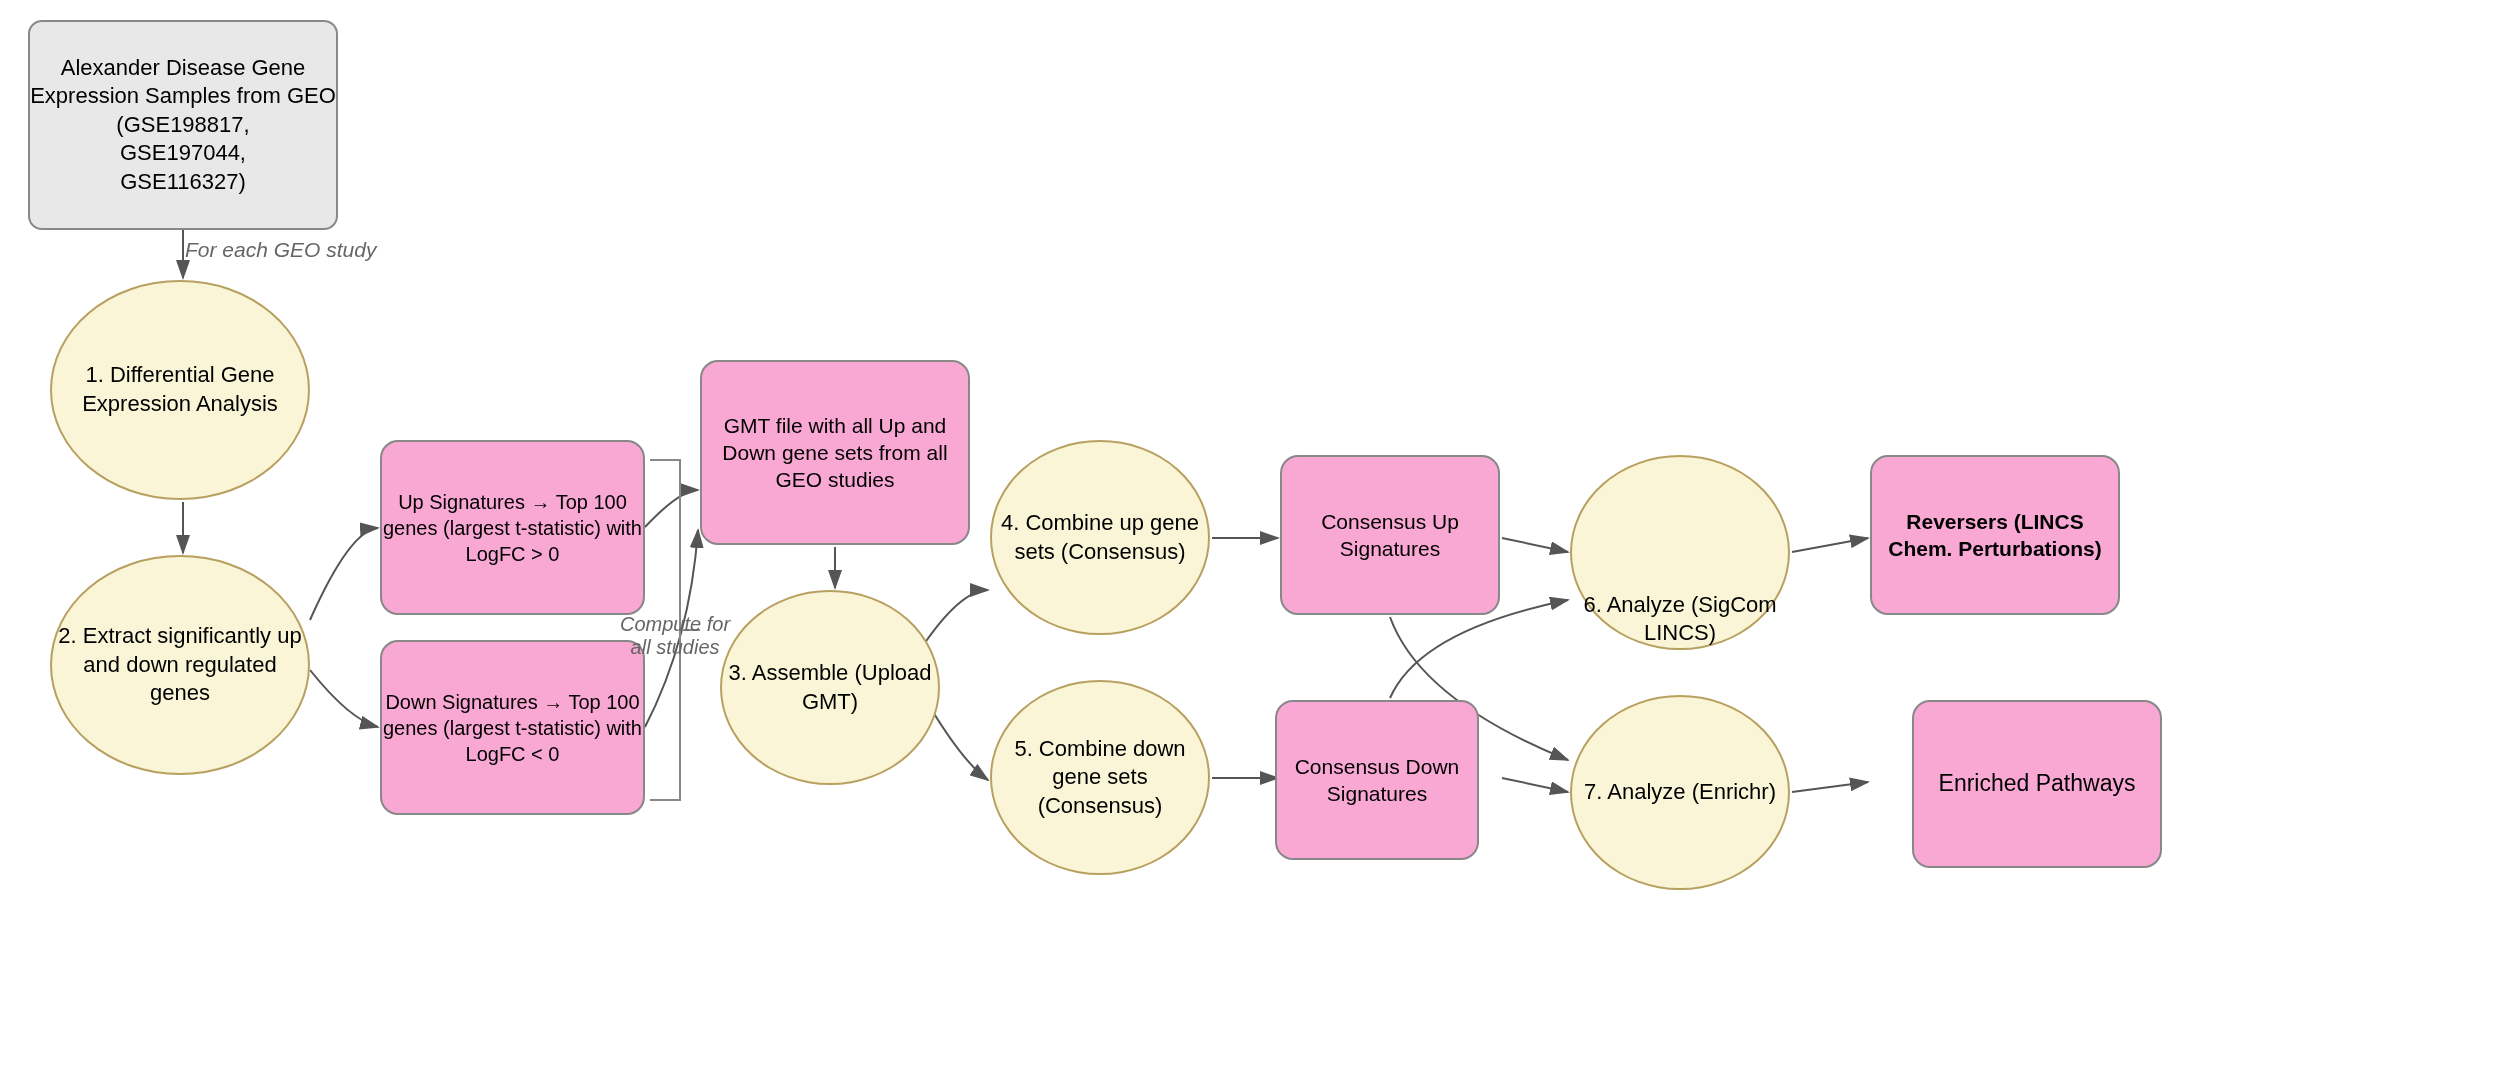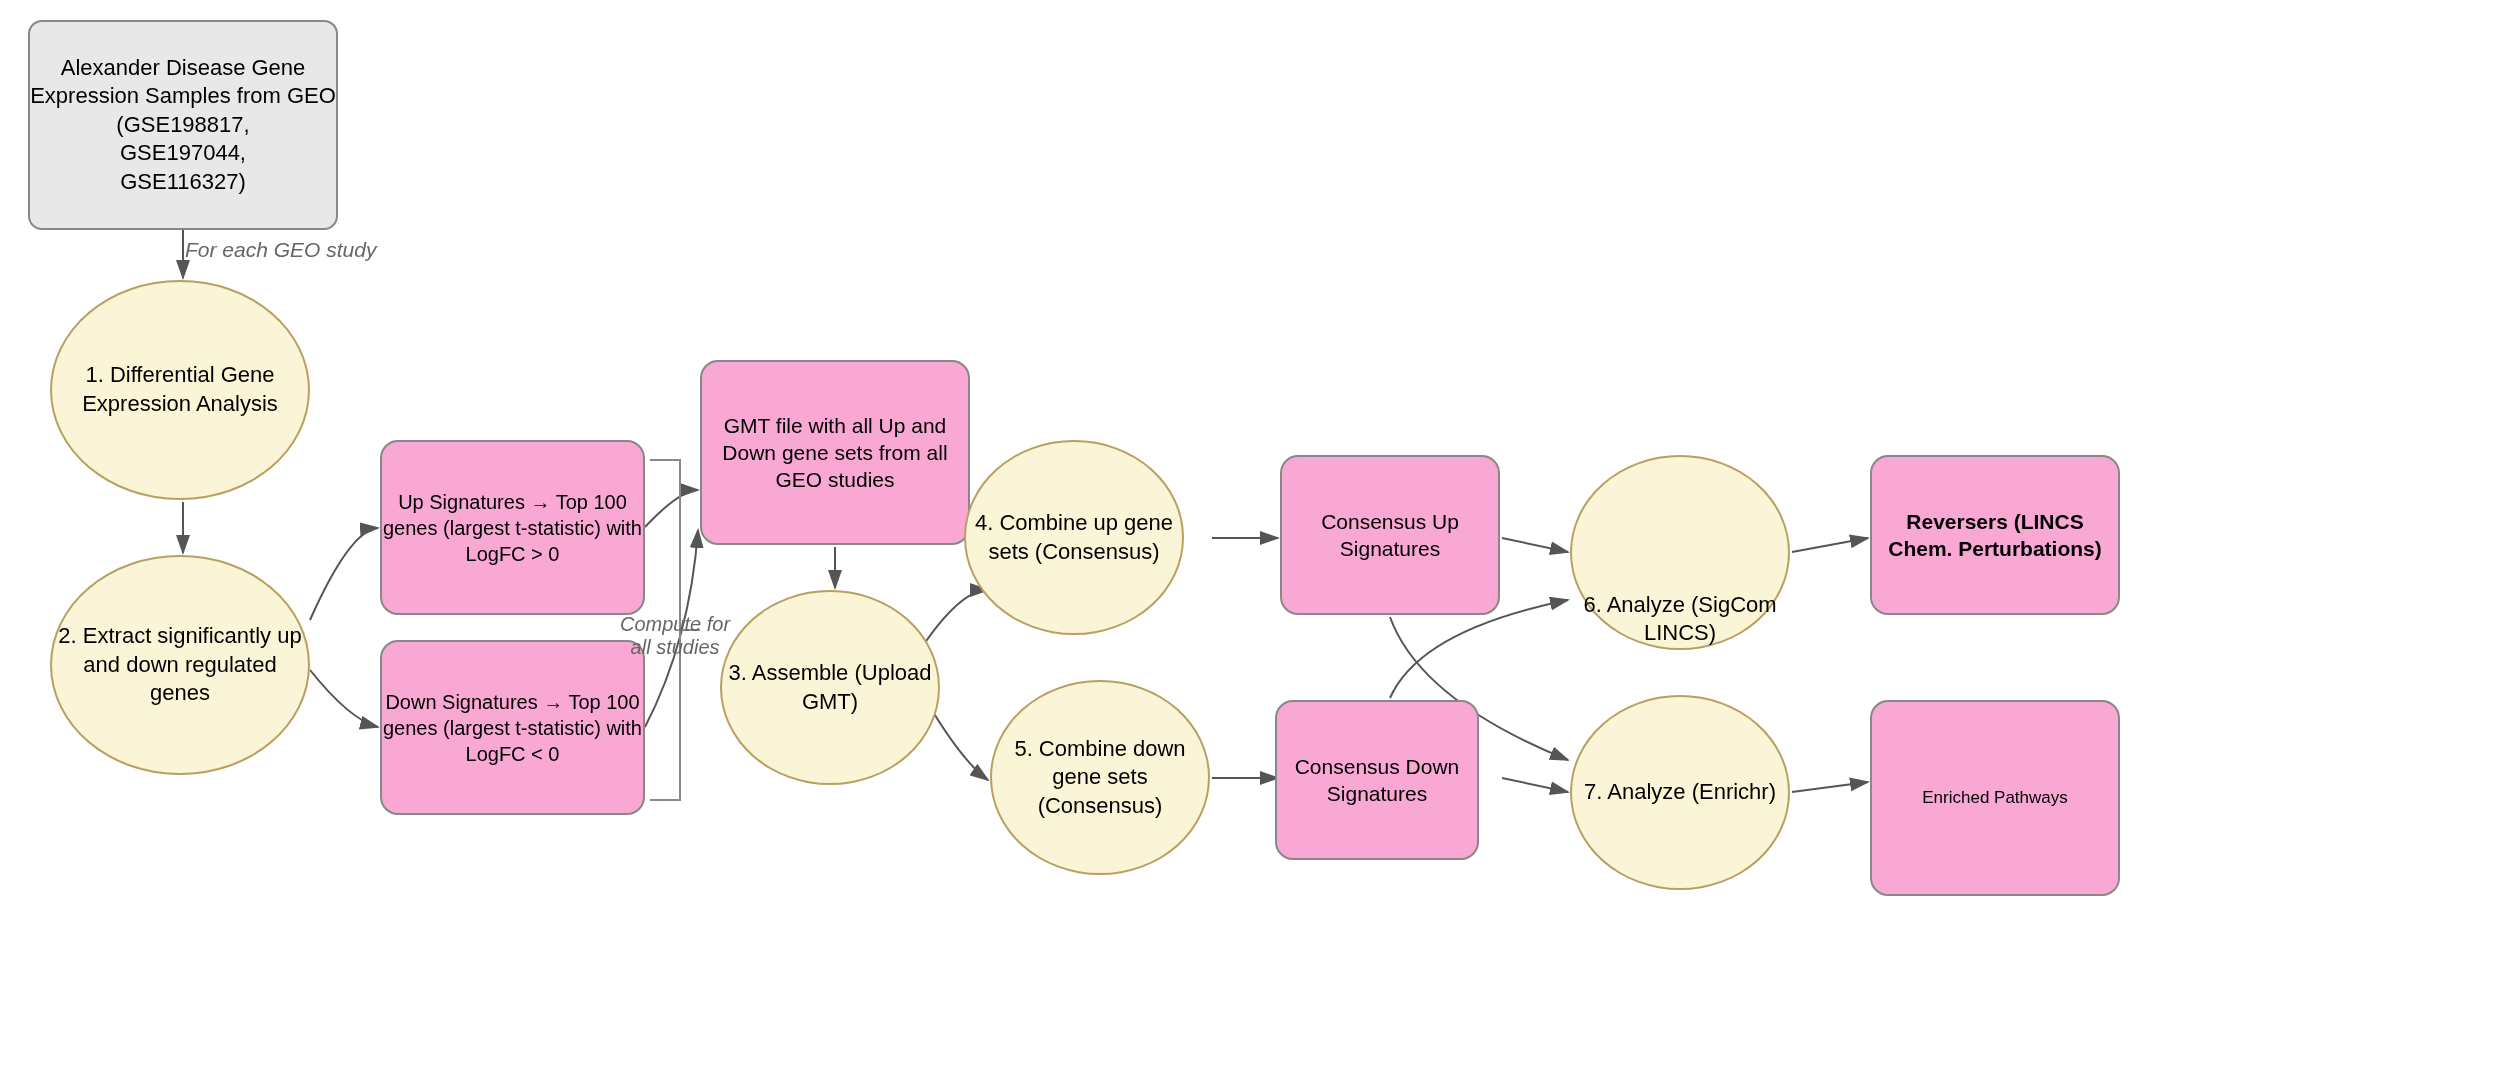--- a/index.html
+++ b/index.html
@@ -137,21 +137,21 @@
 
   <div class="label-outside" style="left:620px; top:590px; font-size:20px; white-space:pre-line; text-align:center;">
     <span>Compute for
 all studies</span>
   </div>
 
   <div class="node node-oval" style="left:720px; top:590px; width:220px; height:195px;">
     <span>3. Assemble (Upload GMT)</span>
   </div>
 
-  <div class="node node-oval" style="left:964px; top:440px; width:220px; height:195px;">
+  <div class="node node-oval" style="left:990px; top:440px; width:220px; height:195px;">
     <span>4. Combine up gene sets (Consensus)</span>
   </div>
 
   <div class="node node-oval" style="left:990px; top:680px; width:220px; height:195px;">
     <span>5. Combine down gene sets (Consensus)</span>
   </div>
 
   <div class="node node-rounded" style="left:1280px; top:455px; width:220px; height:160px; font-size:21px;">
     <span>Consensus Up Signatures</span>
   </div>
@@ -165,17 +165,17 @@
   </div>
 
   <div class="node node-oval" style="left:1570px; top:695px; width:220px; height:195px;">
     <span>7. Analyze (Enrichr)</span>
   </div>
 
   <div class="node node-rounded" style="left:1870px; top:455px; width:250px; height:160px; font-size:21px;font-weight:bold;">
     <span>Reversers (LINCS Chem. Perturbations)</span>
   </div>
 
-  <div class="node node-rounded" style="left:1870px; top:700px; width:250px; height:196px; font-size:17px;">
+  <div class="node node-rounded" style="left:1912px; top:700px; width:250px; height:168px; font-size:23px;">
     <span>Enriched Pathways</span>
   </div>
 
 </div>
 
 </body></html>

